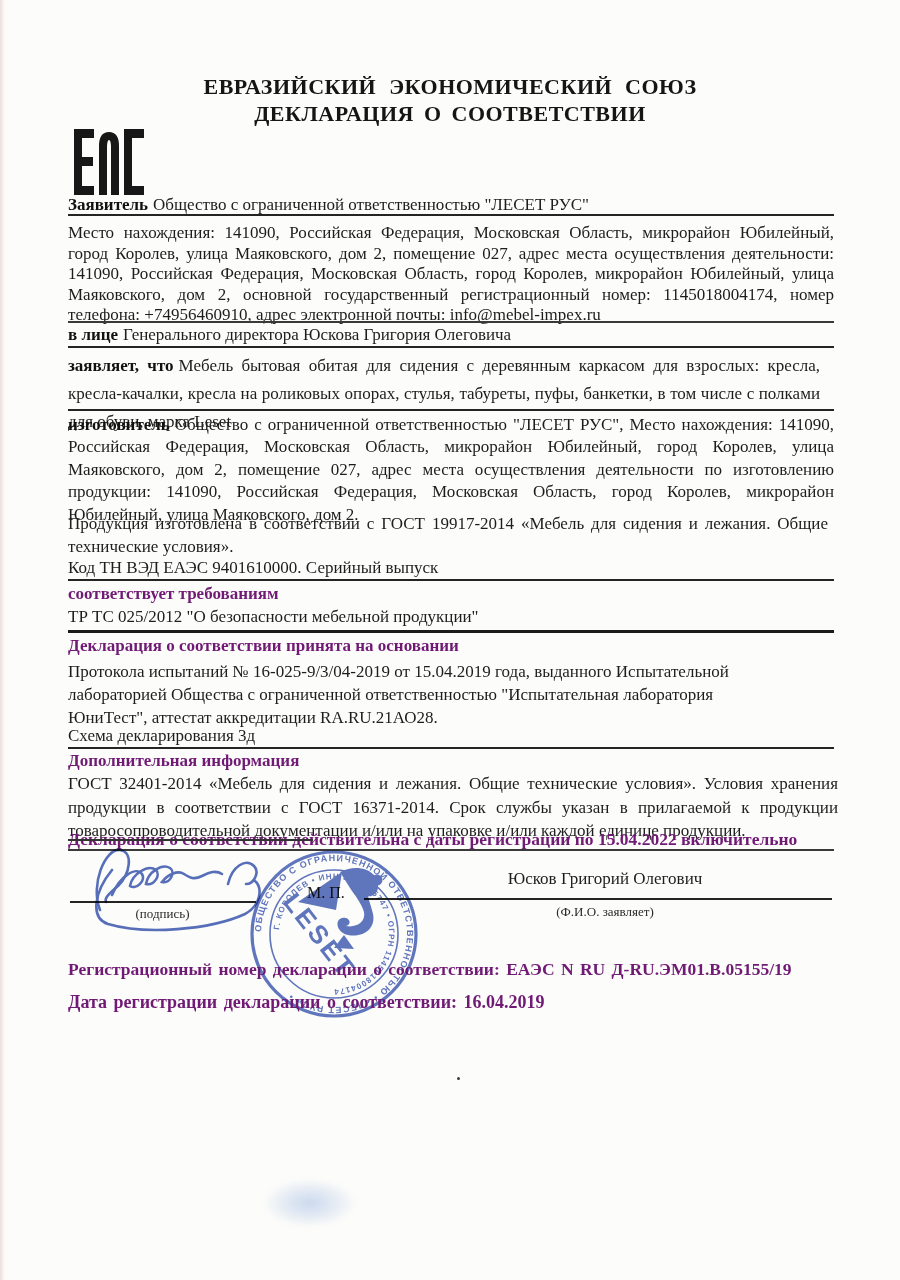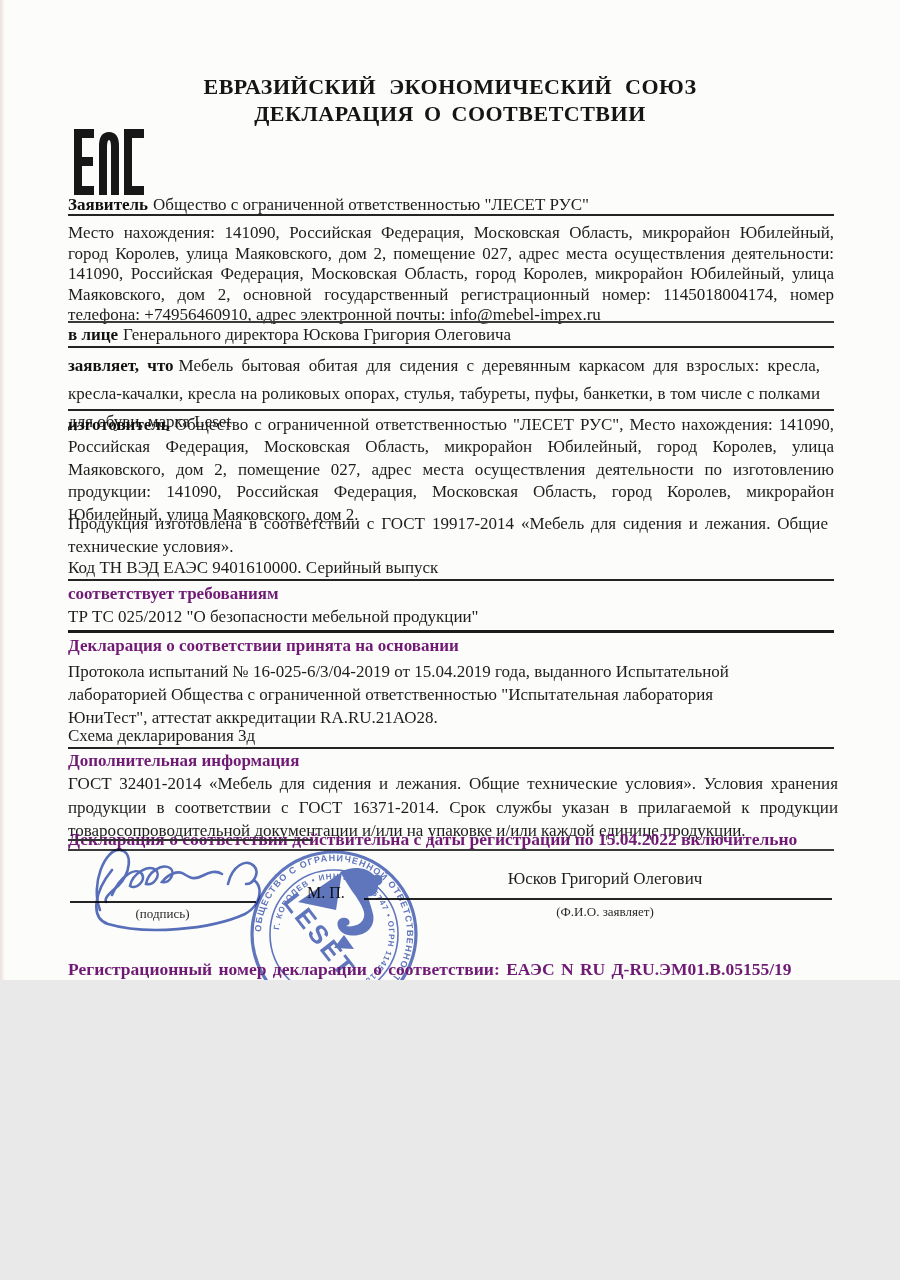--- a/index.html
+++ b/index.html
@@ -1,17 +1,17 @@
 <!DOCTYPE html>
 <html lang="ru"><head>
 <meta charset="utf-8">
 <style>
   html,body{margin:0;padding:0;background:#e9e9e9;}
   .page{
-    position:relative;width:900px;height:980px;margin:0 auto;
+    position:relative;width:900px;height:1280px;margin:0 auto;
     background:#fcfcfa;overflow:hidden;
     font-family:"Liberation Serif","DejaVu Serif",serif;
     color:#1d1d1d;
   }
   .page::before{ 
     content:"";position:absolute;left:0;top:0;bottom:0;width:5px;
     background:linear-gradient(90deg,#eadfdc,rgba(255,255,255,0));
     pointer-events:none;
   }
   .abs{position:absolute;}
@@ -79,21 +79,21 @@
   <div class="abs bodytext jp" style="top:513px;left:68px;right:72px;line-height:22.5px;">Продукция изготовлена в соответствии с ГОСТ 19917-2014 «Мебель для сидения и лежания. Общие технические условия».</div>
 
   <div class="abs bodytext" style="top:558px;left:68px;right:66px;">Код ТН ВЭД ЕАЭС 9401610000. Серийный выпуск</div>
   <div class="abs rule" style="top:579px;"></div>
 
   <div class="abs bodytext boldline" style="top:584px;left:68px;right:66px;">соответствует требованиям</div>
   <div class="abs bodytext" style="top:607px;left:68px;right:66px;">ТР ТС 025/2012 "О безопасности мебельной продукции"</div>
   <div class="abs rule thick" style="top:630px;"></div>
 
   <div class="abs bodytext boldline" style="top:636px;left:68px;right:66px;">Декларация о соответствии принята на основании</div>
-  <div class="abs bodytext" style="top:660px;left:68px;width:690px;line-height:23px;">Протокола испытаний № 16-025-6/3/04-2019 от 15.04.2019 года, выданного Испытательной лабораторией Общества с ограниченной ответственностью "Испытательная лаборатория ЮниТест", аттестат аккредитации RA.RU.21АО28.</div>
+  <div class="abs bodytext" style="top:660px;left:68px;width:690px;line-height:23px;">Протокола испытаний № 16-025-9/3/04-2019 от 15.04.2019 года, выданного Испытательной лабораторией Общества с ограниченной ответственностью "Испытательная лаборатория ЮниТест", аттестат аккредитации RA.RU.21АО28.</div>
   <div class="abs bodytext" style="top:726px;left:68px;right:66px;">Схема декларирования 3д</div>
   <div class="abs rule" style="top:747px;"></div>
 
   <div class="abs bodytext boldline" style="top:751px;left:68px;right:66px;">Дополнительная информация</div>
   <div class="abs bodytext jp" style="top:772px;left:68px;right:62px;line-height:23.5px;">ГОСТ 32401-2014 «Мебель для сидения и лежания. Общие технические условия». Условия хранения продукции в соответствии с ГОСТ 16371-2014. Срок службы указан в прилагаемой к продукции товаросопроводительной документации и/или на упаковке и/или каждой единице продукции.</div>
 
   <div class="abs bodytext boldline" style="top:829px;left:68px;right:66px;font-size:17.5px;">Декларация о соответствии  действительна с даты регистрации по 15.04.2022 включительно</div>
   <div class="abs" style="top:839px;left:68px;width:245px;height:1.5px;background:#333;"></div>
   <div class="abs rule thin" style="top:849px;"></div>
 

